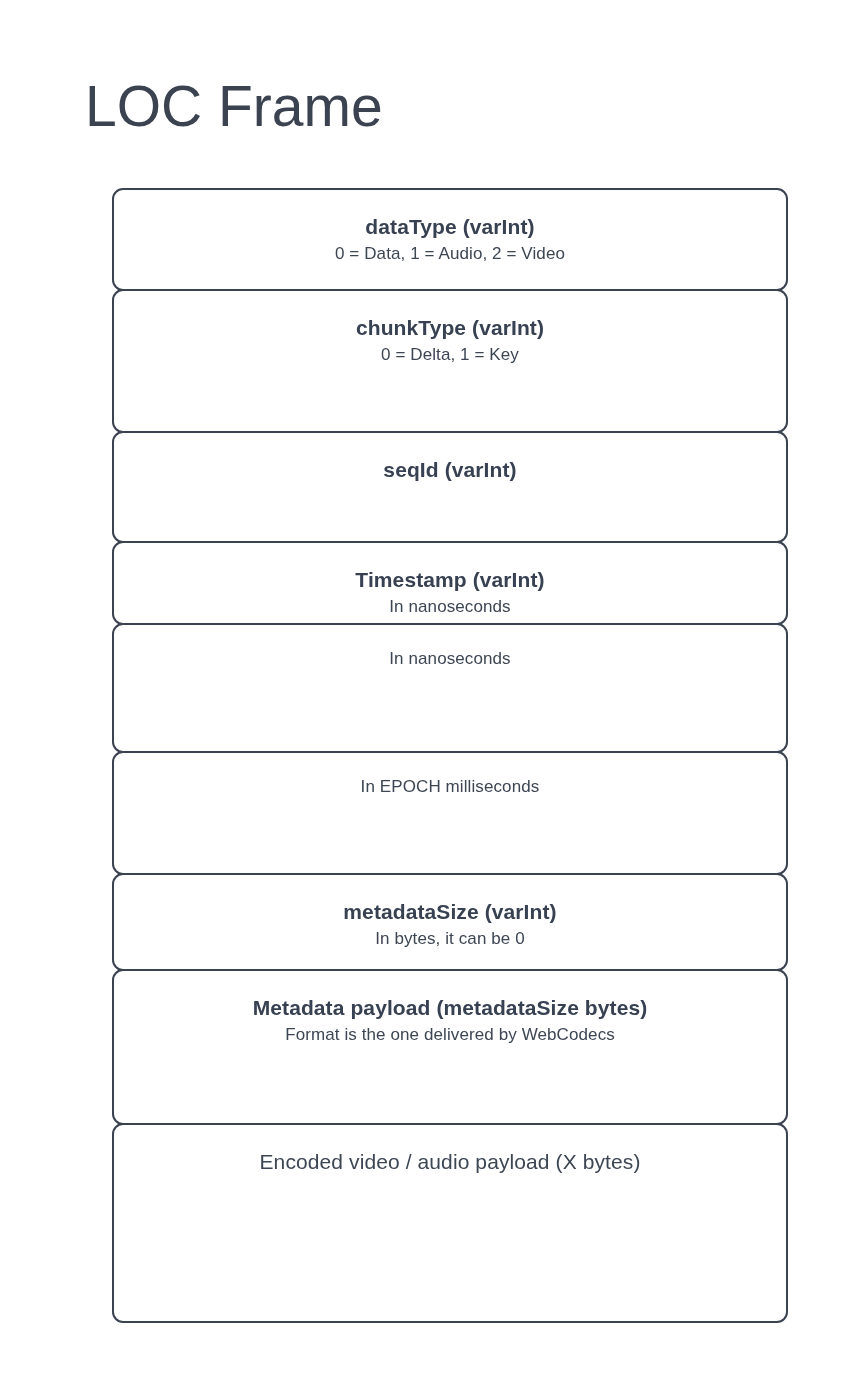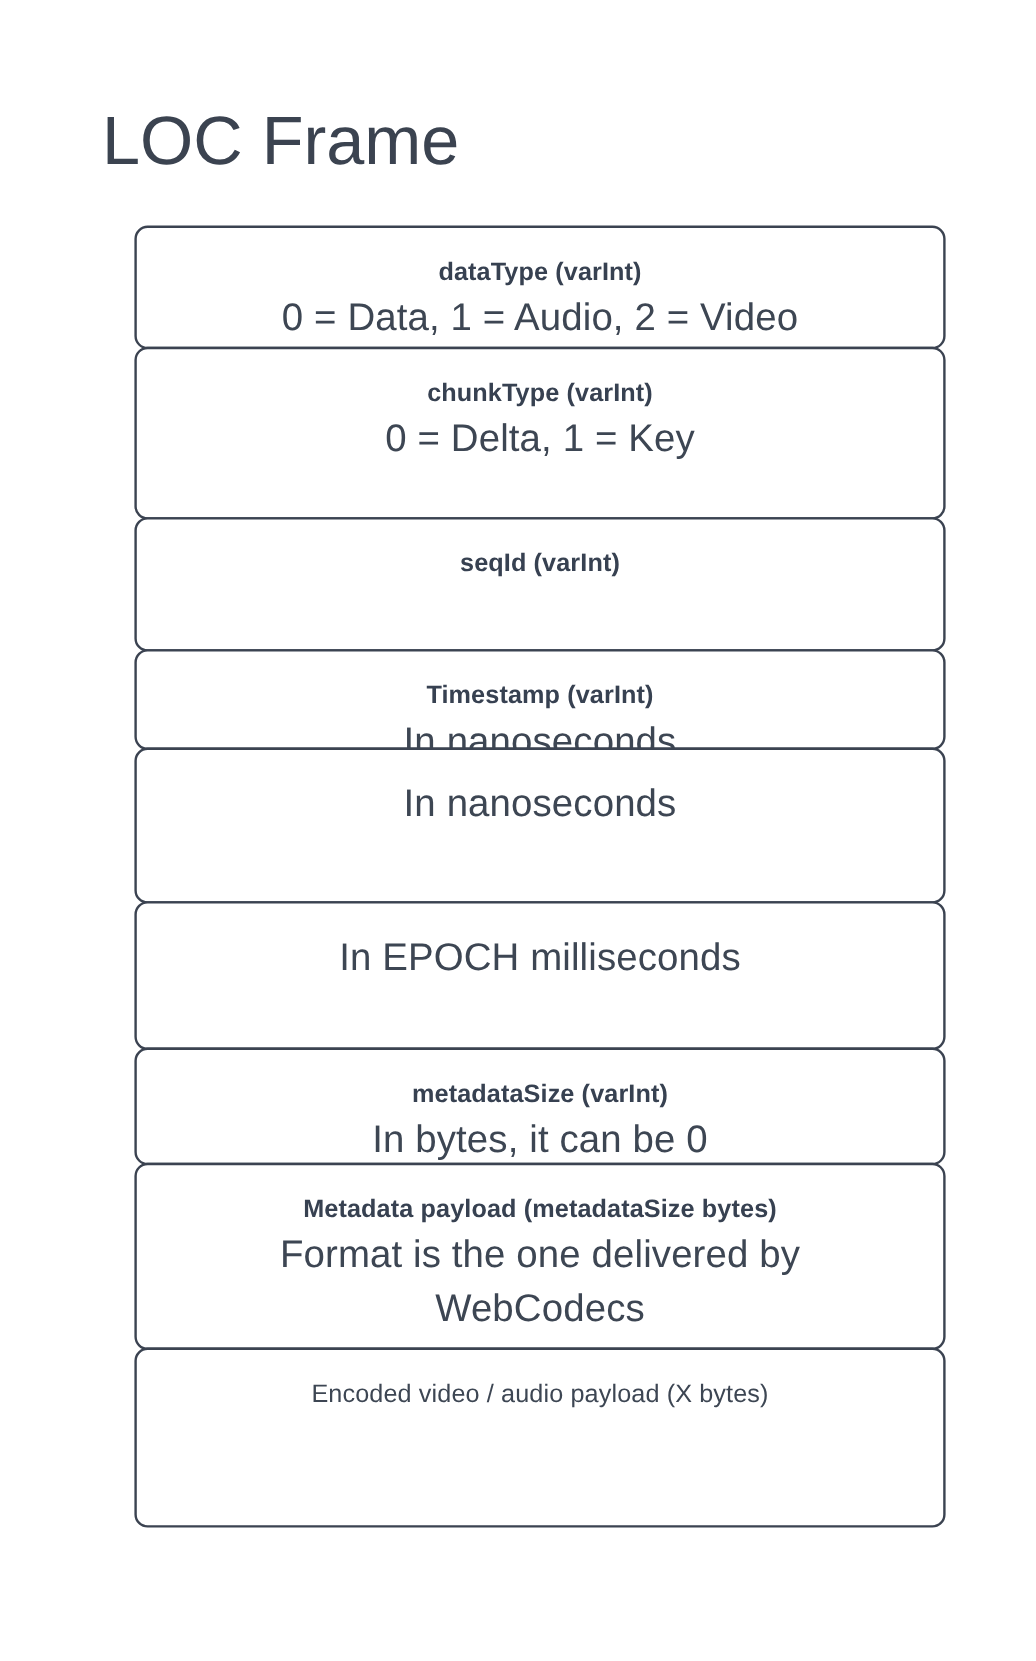--- a/index.html
+++ b/index.html
@@ -16,21 +16,21 @@
     -webkit-font-smoothing: antialiased;
   }
   .page {
     position: absolute;
     inset: 0;
     background: #ffffff;
   }
   .diagram-title {
     position: absolute;
     left: 85px;
-    top: 90px;
+    top: 78px;
     font-size: 57px;
     font-weight: 400;
     color: #3b4350;
     letter-spacing: 0px;
     line-height: 1.0;
     white-space: nowrap;
   }
   .frame-stack {
     position: absolute;
     left: 112px;
@@ -59,21 +59,21 @@
     letter-spacing: 0.1px;
   }
   .field-title.regular {
     font-weight: 400;
     color: #3d4653;
   }
   .field-title:empty {
     display: none;
   }
   .field-subtitle {
-    font-size: 32px;
+    font-size: 17px;
     font-weight: 400;
     color: #3d4653;
     line-height: 1.42;
     letter-spacing: 0.1px;
   }
   .field-subtitle:empty {
     display: none;
   }
 </style>
 </head>
@@ -116,19 +116,19 @@
     <div class="frame-field" style="height:98px;">
       <div class="field-title">metadataSize (varInt)</div>
       <div class="field-subtitle">In bytes, it can be 0</div>
     </div>
 
     <div class="frame-field" style="height:156px;">
       <div class="field-title">Metadata payload (metadataSize bytes)</div>
       <div class="field-subtitle" style="padding:0 95px;">Format is the one delivered by WebCodecs</div>
     </div>
 
-    <div class="frame-field" style="height:150px;">
+    <div class="frame-field" style="height:200px;">
       <div class="field-title regular">Encoded video / audio payload (X bytes)</div>
 
     </div>
 
   </div>
 </div>
 
 </body></html>

